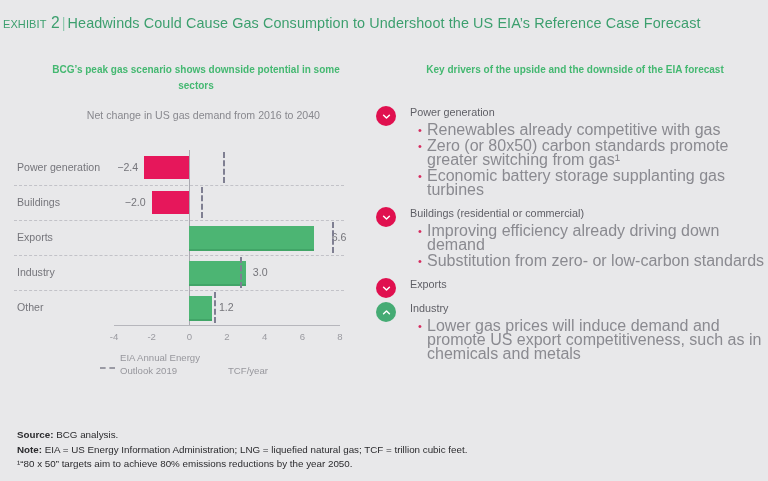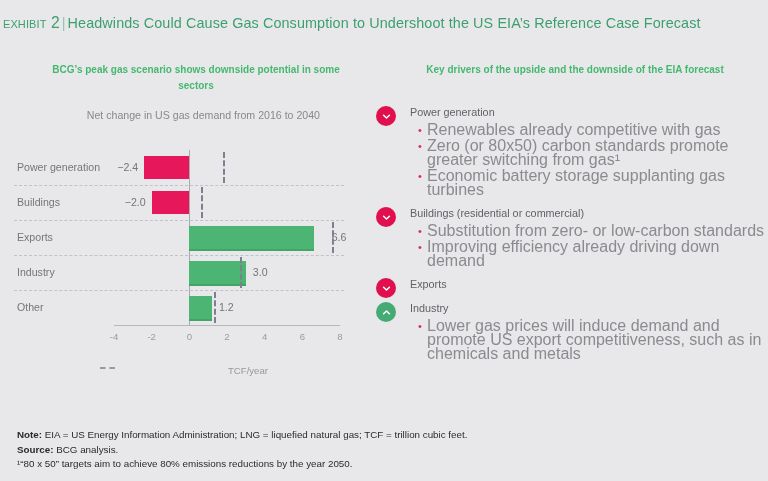--- a/index.html
+++ b/index.html
@@ -314,20 +314,21 @@
       <div class="tick-label" style="left: 141.667px;">-2</div>
       <div class="tick-label" style="left: 179.333px;">0</div>
       <div class="tick-label" style="left: 217px;">2</div>
       <div class="tick-label" style="left: 254.667px;">4</div>
       <div class="tick-label" style="left: 292.333px;">6</div>
       <div class="tick-label" style="left: 330px;">8</div>
     </div>
 
   <div id="chart-legend">
     <div id="legend-dash"></div>
+    <div id="legend-eia-text">EIA Annual Energy Outlook 2019</div>
     <div id="legend-units">TCF/year</div>
   </div>
 
 </div>
 
 <div id="drivers">
     <div class="driver-block">
       <div class="driver-icon down">
         <svg width="11" height="11" viewBox="0 0 11 11">
           <path d="M2.6 4.2 L5.5 7.0 L8.4 4.2" stroke="#ffffff" stroke-width="1.5" fill="none" stroke-linecap="round" stroke-linejoin="round"></path>
@@ -341,22 +342,22 @@
       </ul>
     </div>
     <div class="driver-block">
       <div class="driver-icon down">
         <svg width="11" height="11" viewBox="0 0 11 11">
           <path d="M2.6 4.2 L5.5 7.0 L8.4 4.2" stroke="#ffffff" stroke-width="1.5" fill="none" stroke-linecap="round" stroke-linejoin="round"></path>
         </svg>
       </div>
       <div class="driver-title">Buildings (residential or commercial)</div>
       <ul class="driver-list">
+        <li>Improving efficiency already driving down demand</li>
         <li>Substitution from zero- or low-carbon standards</li>
-        <li>Improving efficiency already driving down demand</li>
       </ul>
     </div>
     <div class="driver-block">
       <div class="driver-icon down">
         <svg width="11" height="11" viewBox="0 0 11 11">
           <path d="M2.6 4.2 L5.5 7.0 L8.4 4.2" stroke="#ffffff" stroke-width="1.5" fill="none" stroke-linecap="round" stroke-linejoin="round"></path>
         </svg>
       </div>
       <div class="driver-title">Exports</div>
     </div>
@@ -367,16 +368,16 @@
         </svg>
       </div>
       <div class="driver-title">Industry</div>
       <ul class="driver-list">
         <li>Lower gas prices will induce demand and promote US export competitiveness, such as in chemicals and metals</li>
       </ul>
     </div>
   </div>
 
 <div id="footnotes">
+  <div class="fn-line"><span class="fn-key">Source:</span><span> BCG analysis.</span></div>
   <div class="fn-line"><span class="fn-key">Note:</span><span> EIA = US Energy Information Administration; LNG = liquefied natural gas; TCF = trillion cubic feet.</span></div>
-  <div class="fn-line"><span class="fn-key">Source:</span><span> BCG analysis.</span></div>
   <div class="fn-line">¹“80 x 50” targets aim to achieve 80% emissions reductions by the year 2050.</div>
 </div>
 
 </body></html>

